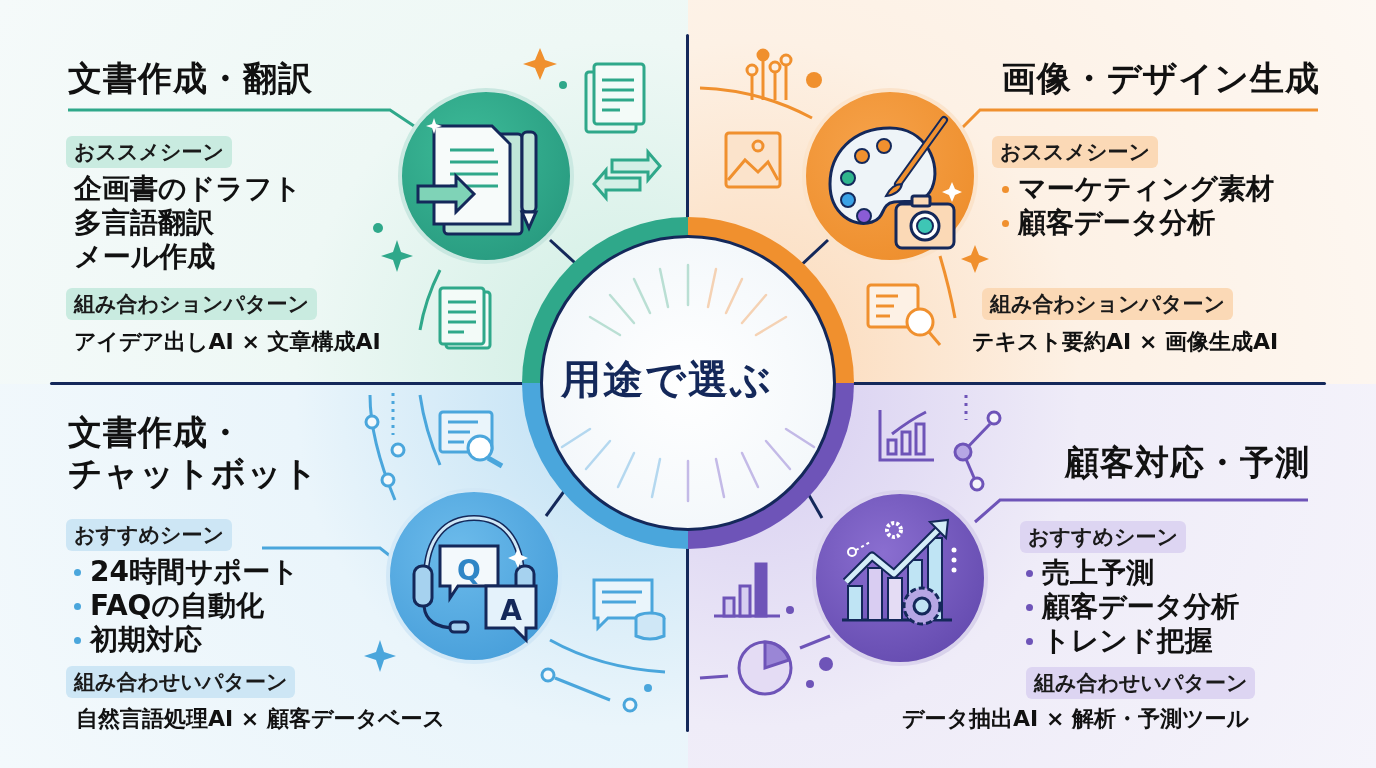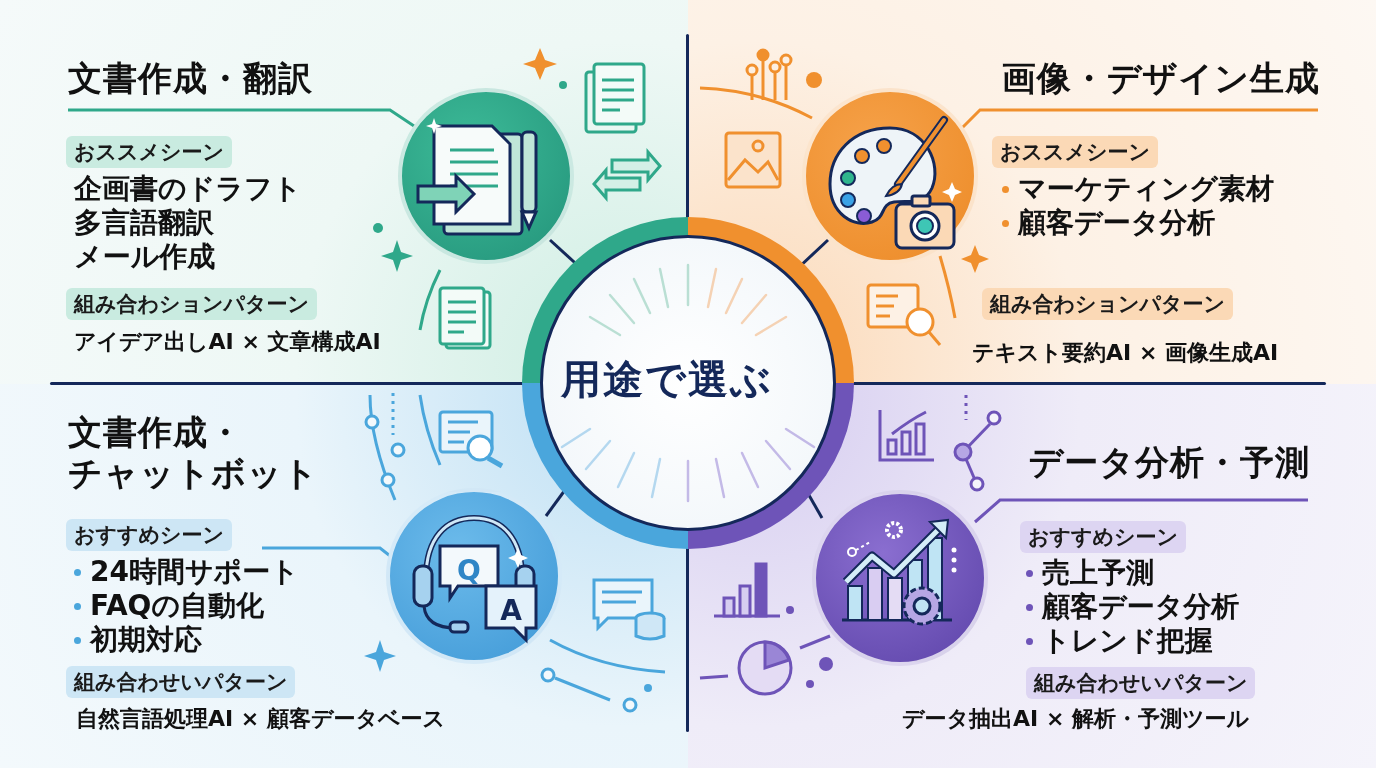--- a/index.html
+++ b/index.html
@@ -223,21 +223,21 @@
   <path d="M36,30 L38,36 L44,38 L38,40 L36,46 L34,40 L28,38 L34,36 Z" fill="#fff"></path>
 </svg>
 
 <div class="title" style="right:56px;top:58px;">画像・デザイン生成</div>
 <div class="tag" style="left:992px;top:136px;background:#fbd9b6;">おススメシーン</div>
 <ul class="list bullets" style="left:1000px;top:172px;--dot:#f0902e;">
   <li>マーケティング素材</li>
   <li>顧客データ分析</li>
 </ul>
 <div class="tag" style="left:982px;top:288px;background:#fbd9b6;">組み合わションパターン</div>
-<div class="combo" style="left:972px;top:327px;margin-top:11px;">テキスト要約AI × 画像生成AI</div>
+<div class="combo" style="left:972px;top:327px;">テキスト要約AI × 画像生成AI</div>
 <div class="icon-circle" style="left:802px;top:88px;width:176px;height:176px;background:radial-gradient(circle at 40% 35%, #f6a24a, #ec8a26);"></div>
 <svg width="176" height="176" style="position:absolute;left:802px;top:88px">
   <path d="M88,40 C50,40 28,66 28,96 C28,126 52,140 70,134 C84,130 78,116 92,114 C106,112 122,118 130,100 C140,76 124,40 88,40 Z" fill="#eef4f8" stroke="#14285a" stroke-width="3"></path>
   <circle cx="60" cy="68" r="7" fill="#f0902e" stroke="#14285a" stroke-width="2"></circle>
   <circle cx="82" cy="58" r="7" fill="#f0902e" stroke="#14285a" stroke-width="2"></circle>
   <circle cx="46" cy="90" r="7" fill="#2fb58d" stroke="#14285a" stroke-width="2"></circle>
   <circle cx="46" cy="112" r="7" fill="#3aa2e6" stroke="#14285a" stroke-width="2"></circle>
   <circle cx="62" cy="128" r="7" fill="#8a5cd6" stroke="#14285a" stroke-width="2"></circle>
   <line x1="96" y1="96" x2="142" y2="32" stroke="#14285a" stroke-width="8" stroke-linecap="round"></line>
   <line x1="96" y1="96" x2="142" y2="32" stroke="#f0902e" stroke-width="4" stroke-linecap="round"></line>
@@ -269,21 +269,21 @@
   <rect x="130" y="78" width="18" height="40" rx="8" fill="#a6d2ef" stroke="#14285a" stroke-width="3"></rect>
   <path d="M38,118 Q40,140 70,140" fill="none" stroke="#14285a" stroke-width="3"></path>
   <rect x="64" y="134" width="18" height="10" rx="4" fill="#a6d2ef" stroke="#14285a" stroke-width="3"></rect>
   <path d="M54,58 L112,58 L112,98 L72,98 L64,110 L64,98 L54,98 Z" fill="#f3f9fc" stroke="#14285a" stroke-width="3"></path>
   <text x="83" y="92" text-anchor="middle" font-family="DejaVu Sans, sans-serif" font-weight="bold" font-size="28" fill="#2f86c6">Q</text>
   <path d="M100,98 L150,98 L150,140 L140,140 L140,152 L128,140 L100,140 Z" fill="#e4f2fb" stroke="#14285a" stroke-width="3"></path>
   <text x="125" y="132" text-anchor="middle" font-family="DejaVu Sans, sans-serif" font-weight="bold" font-size="28" fill="#14285a">A</text>
   <path d="M132,60 L135,67 L142,70 L135,73 L132,80 L129,73 L122,70 L129,67 Z" fill="#fff"></path>
 </svg>
 
-<div class="title" style="right:66px;top:442px;">データ分析・予測</div>
+<div class="title" style="right:66px;top:442px;">顧客対応・予測</div>
 <div class="tag" style="left:1020px;top:521px;background:#ddd5f2;">おすすめシーン</div>
 <ul class="list bullets" style="left:1024px;top:556px;--dot:#6e54b8;">
   <li>売上予測</li>
   <li>顧客データ分析</li>
   <li>トレンド把握</li>
 </ul>
 <div class="tag" style="left:1026px;top:667px;background:#ddd5f2;">組み合わせいパターン</div>
 <div class="combo" style="left:902px;top:704px;">データ抽出AI × 解析・予測ツール</div>
 <div class="icon-circle" style="left:812px;top:490px;width:176px;height:176px;background:radial-gradient(circle at 40% 35%, #8a6ed0, #5c43a8);"></div>
 <svg width="176" height="176" style="position:absolute;left:812px;top:490px">

